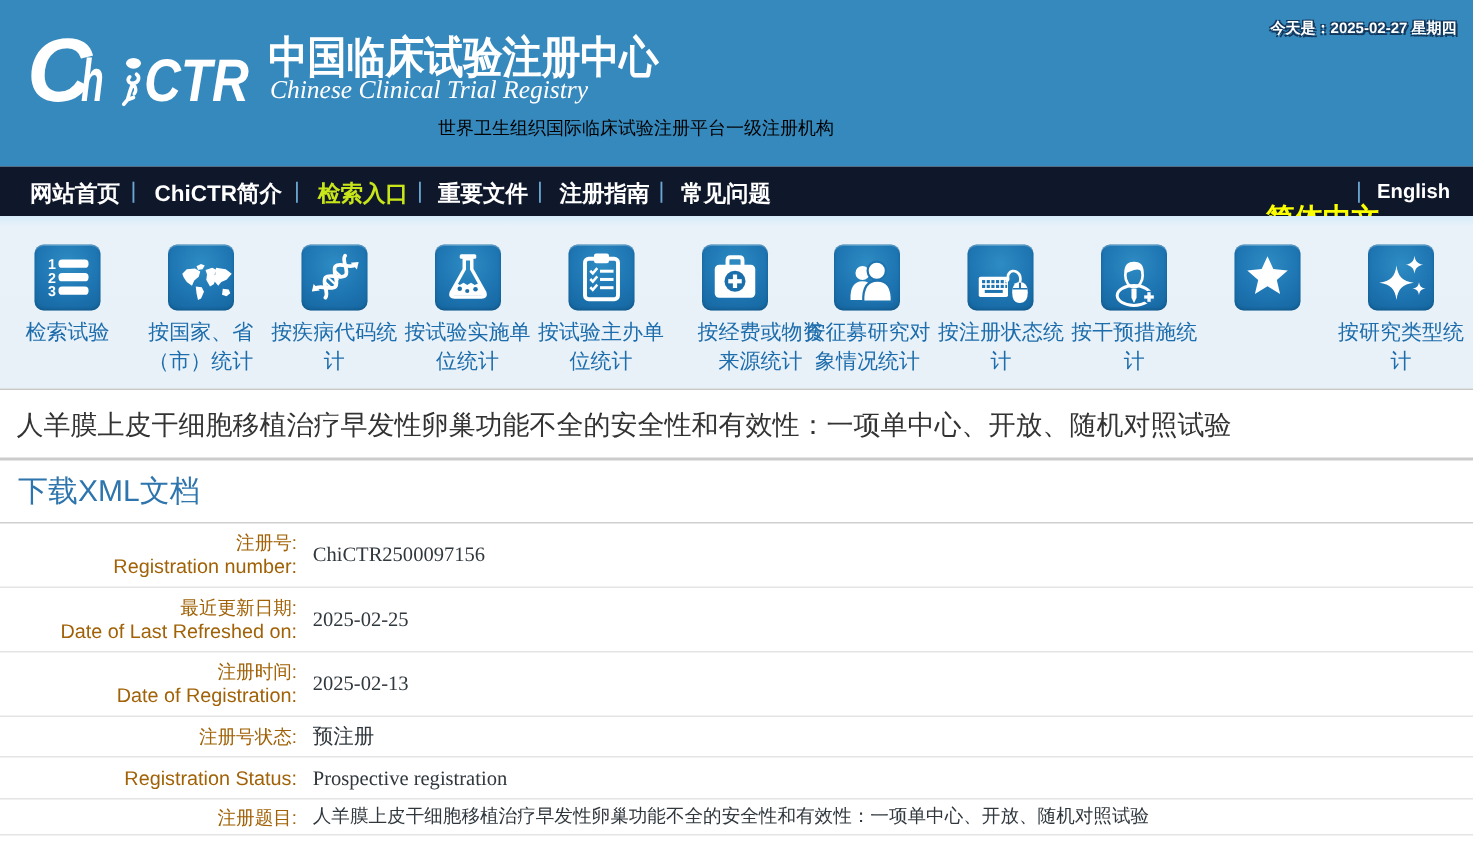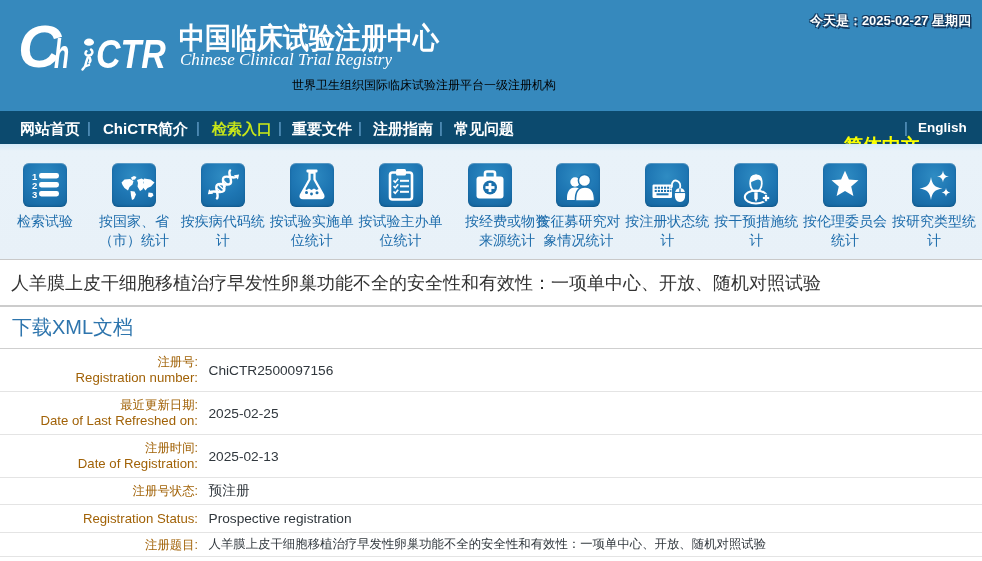--- a/index.html
+++ b/index.html
@@ -2,36 +2,36 @@
 <html><head>
 <meta charset="utf-8">
 <style>
 * { margin:0; padding:0; box-sizing:border-box; }
 html,body { width:982px; height:561px; background:#fff; font-family:"Liberation Sans",sans-serif; overflow:hidden; }
 .header { position:relative; width:982px; height:111px; background:#3689bd; }
 .logo { position:absolute; left:18px; top:21px; color:#fff; white-space:nowrap; }
 .cn-title { position:absolute; left:179px; top:20px; color:#fff; font-size:26px; font-weight:bold; line-height:1.25; transform:scaleY(1.12); transform-origin:0 0; }
 .en-title { position:absolute; left:180px; top:50px; color:#fff; font-size:17px; font-style:italic; font-family:"Liberation Serif",serif; }
 .sub-title { position:absolute; left:292px; top:77px; color:#000000; font-size:12px; }
-.date { position:absolute; right:11px; top:12px; color:#fdffff; font-size:13px; font-weight:bold; text-shadow:-1px -1px 0 #14375c, 1px -1px 0 #14375c, -1px 1px 0 #14375c, 1.5px 1.5px 0 #14375c;text-align:center; }
-.nav { position:relative; width:982px; height:33px; background:#0c4a6e; color:#fff; font-size:15px; font-weight:bold; }
+.date { position:absolute; right:11px; top:12px; color:#fdffff; font-size:10px; font-weight:bold; text-shadow:-1px -1px 0 #14375c, 1px -1px 0 #14375c, -1px 1px 0 #14375c, 1.5px 1.5px 0 #14375c;text-align:center; }
+.nav { position:relative; width:982px; height:33px; background:#0f172a; color:#fff; font-size:15px; font-weight:bold; }
 .nav .item { position:absolute; top:9px; }
 .nav .sep { position:absolute; top:8px; color:#6aa6d2; font-weight:normal; }
 .icons { position:relative; width:982px; height:116px; background:linear-gradient(180deg,#d6ecfa 0,#e9f2f9 7px,#e8f1f8 100%); border-bottom:1px solid #c9c9c9; }
 .ic { position:absolute; top:19px; width:44px; height:44px; border-radius:6px; background:radial-gradient(circle at 50% 30%, #2f8cc3 0%, #1e76b3 52%, #15669f 100%); box-shadow:inset 0 -1px 2px rgba(8,45,80,.3), inset 0 1px 0 rgba(255,255,255,.25); }
 .ilbl { position:absolute; top:68px; color:#1d6cab; font-size:14px; line-height:19px; text-align:center; width:110px; }
 .content { width:982px; }
 .titlerow { height:47px; border-bottom:2px solid #cccccc; display:flex; align-items:center; padding-left:11px; font-size:18px; color:#333; }
 .xmlrow { height:42px; border-bottom:1px solid #cfcfcf; display:flex; align-items:center; padding-left:12px; font-size:20px; }
 .xmlrow .xlink { color:#2e75ad; }
 table.tbl { width:982px; border-collapse:collapse; }
 table.tbl td { border-bottom:1px solid #e4e4e4; vertical-align:middle; }
 td.lbl .zh { font-size:12.4px; }
 td.lbl { width:198px; text-align:right; color:#a16207; font-size:13.2px; line-height:16px; padding:5px 0; }
-td.val { padding-left:10.5px; font-size:13.7px; color:#30373d; }
+td.val { padding-left:10.5px; font-size:13.7px; color:#30373d;font-family:Liberation Serif, serif; }
 </style>
 </head>
 <body>
 <div class="header">
   <div class="logo">
     <span style="position:absolute;left:0px;top:-4px;font-size:60px;font-weight:bold;font-style:italic;font-family:'Liberation Sans';line-height:1">C</span>
     <span style="position:absolute;left:36px;top:13px;font-size:40px;font-weight:bold;font-style:italic;font-family:'Liberation Sans';line-height:1;display:inline-block;transform:scaleX(.62);transform-origin:0 0">h</span>
     <svg style="position:absolute;left:59px;top:17px" width="20" height="33" viewBox="0 0 20 33">
       <ellipse cx="12" cy="4.2" rx="5" ry="3.6" fill="#fff"></ellipse>
       <path d="M14 11.5 C16.5 13.5 15.5 17 12 17.5 C8.5 18 7.5 15 9.5 13.2 M11.5 17.5 C10 21.5 9 24.5 8 28.5 M11.5 17.5 C13.5 20 14.5 22 12.5 24.5 M8 28.5 L12 27 M8 28.5 L5.5 31.5" stroke="#fff" stroke-width="2.4" fill="none" stroke-linecap="round"></path>
@@ -154,21 +154,20 @@
 <ellipse cx="22" cy="34" rx="11.2" ry="6.6" fill="none" stroke="#fff" stroke-width="2"></ellipse>
 <path d="M20.3 29.5 h3.4 v6 l-1.7 3.5 -1.7 -3.5 z" fill="#fff"></path>
 <circle cx="32" cy="35" r="4.2" fill="#1e74b0"></circle>
 <rect x="30.9" y="31.8" width="2.2" height="6.4" fill="#fff"></rect>
         <rect x="28.8" y="33.9" width="6.4" height="2.2" fill="#fff"></rect>
       </svg></div>
   <div class="ilbl" style="left:701.2px">按干预措施统<br>计</div>
   <div class="ic" style="left:823.1px"><svg width="44" height="44" viewBox="0 0 44 44">
         <path d="M22 7.8 L25.9 16.4 35.5 17.3 28.2 23.6 30.4 33 22 27.9 13.6 33 15.8 23.6 8.5 17.3 18.1 16.4 Z" fill="#fff"></path>
       </svg></div>
-  <div class="ilbl" style="left:790.1px">按伦理委员会<br>统计</div>
   <div class="ic" style="left:912.0px"><svg width="44" height="44" viewBox="0 0 44 44">
         <path d="M19 14 C20 21.5 23 24.5 30.5 25.5 C23 26.5 20 29.5 19 37 C18 29.5 15 26.5 7.5 25.5 C15 24.5 18 21.5 19 14 Z" fill="#fff"></path>
 <path d="M31 7.5 C31.5 11.3 33.2 13 37 13.5 C33.2 14 31.5 15.7 31 19.5 C30.5 15.7 28.8 14 25 13.5 C28.8 13 30.5 11.3 31 7.5 Z" fill="#fff"></path>
 <path d="M34 25 C34.4 27.8 35.6 29 38.4 29.4 C35.6 29.8 34.4 31 34 33.8 C33.6 31 32.4 29.8 29.6 29.4 C32.4 29 33.6 27.8 34 25 Z" fill="#fff"></path>
       </svg></div>
   <div class="ilbl" style="left:879.0px">按研究类型统<br>计</div>
 </div>
 <div class="content">
   <div class="titlerow">人羊膜上皮干细胞移植治疗早发性卵巢功能不全的安全性和有效性：一项单中心、开放、随机对照试验</div>
   <div class="xmlrow">

